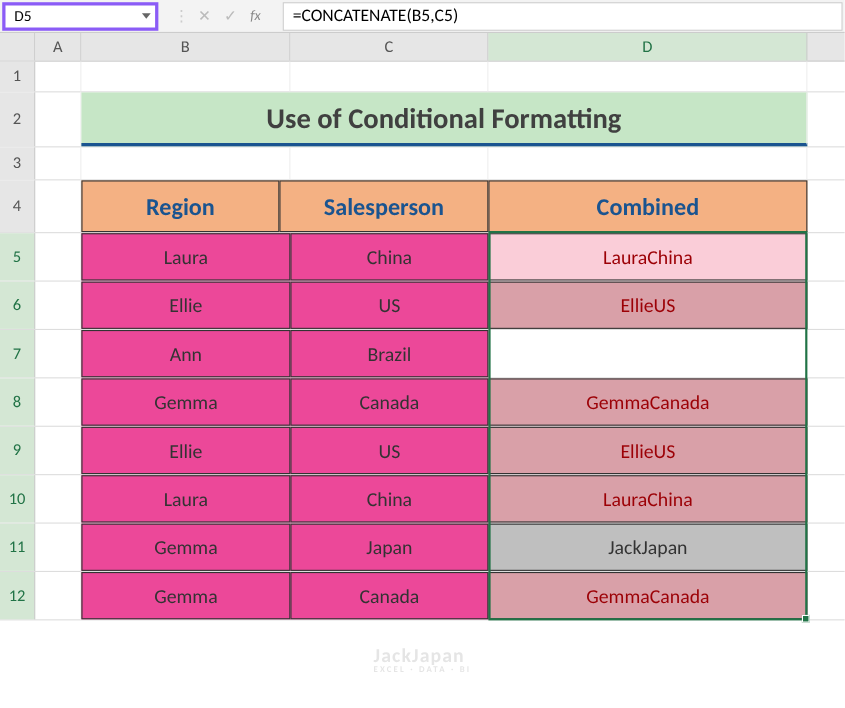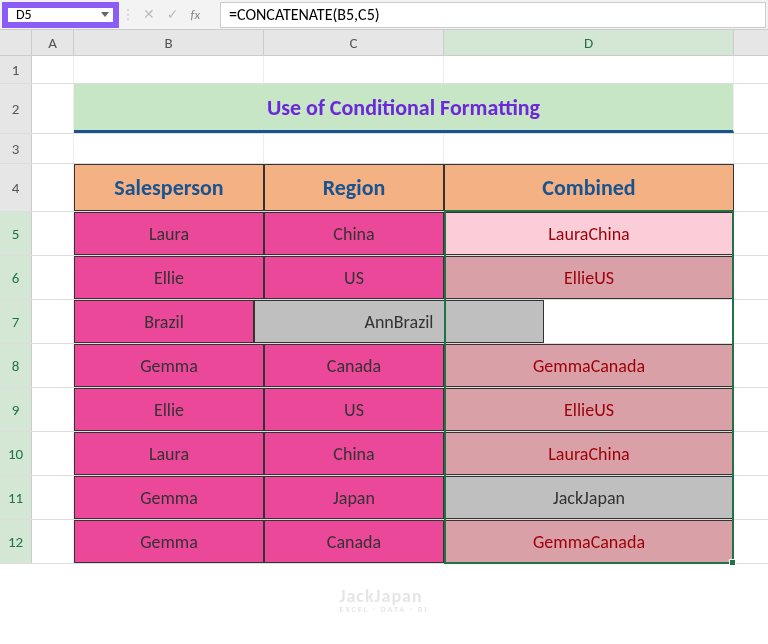--- a/index.html
+++ b/index.html
@@ -19,28 +19,28 @@
     
     
     .formula-bar {
       display: flex;
       align-items: center;
       height: 30px;
       border-bottom: 1px solid #ccc;
       background: #f3f3f3;
     }
     .name-box {
-      width: 117px;
+      width: 142px;
       height: 26px;
       background: #fff;
-      border: 6px solid #8b5cf6;
+      border: 3px solid #8b5cf6;
       display: flex;
       align-items: center;
       padding: 0 8px;
-      margin: 2px 4px 2px 2px;
+      margin: 2px 16px 2px 2px;
       position: relative;
     }
     .name-box-dropdown {
       position: absolute;
       right: 4px;
       width: 0;
       height: 0;
       border-left: 4px solid transparent;
       border-right: 4px solid transparent;
       border-top: 5px solid #666;
@@ -144,23 +144,23 @@
     
     .row-1 { height: 28px; }
     .row-2 { height: 50px; }
     .row-3 { height: 30px; }
     .row-4 { height: 48px; }
     .row-data { height: 44px; }
     
     
     .title-cell {
       background: #c6e6c6;
-      color: #6d28d9;
+      color: #404040;
       font-weight: bold;
-      font-size: 22px;
+      font-size: 26px;
       width: 660px;
       border-bottom: 3px solid #1a5490;
     }
     
     
     .table-header {
       background: #f4b183;
       color: #1a5490;
       font-weight: bold;
       font-size: 22px;
@@ -271,22 +271,22 @@
     <div class="row-header">3</div>
     <div class="cell col-A"></div>
     <div class="cell col-B"></div>
     <div class="cell col-C"></div>
     <div class="cell col-D"></div>
   </div>
 
   <div class="grid-row row-4">
     <div class="row-header">4</div>
     <div class="cell col-A"></div>
+    <div class="cell col-C table-header">Region</div>
     <div class="cell col-B table-header">Salesperson</div>
-    <div class="cell col-C table-header">Region</div>
     <div class="cell col-D table-header">Combined</div>
   </div>
 
   <div id="data-rows">
       <div class="grid-row row-data">
         <div class="row-header selected">5</div>
         <div class="cell col-A"></div>
         <div class="cell col-B data-cell">Laura</div>
         <div class="cell col-C data-cell">China</div>
         <div class="cell col-D combined-cell dup-light">LauraChina</div>
@@ -294,22 +294,22 @@
       <div class="grid-row row-data">
         <div class="row-header selected">6</div>
         <div class="cell col-A"></div>
         <div class="cell col-B data-cell">Ellie</div>
         <div class="cell col-C data-cell">US</div>
         <div class="cell col-D combined-cell dup">EllieUS</div>
       </div>
       <div class="grid-row row-data">
         <div class="row-header selected">7</div>
         <div class="cell col-A"></div>
+        <div class="cell col-B data-cell">Ann</div>
         <div class="cell col-C data-cell">Brazil</div>
-        <div class="cell col-D combined-cell ">AnnBrazil</div>
       </div>
       <div class="grid-row row-data">
         <div class="row-header selected">8</div>
         <div class="cell col-A"></div>
         <div class="cell col-B data-cell">Gemma</div>
         <div class="cell col-C data-cell">Canada</div>
         <div class="cell col-D combined-cell dup">GemmaCanada</div>
       </div>
       <div class="grid-row row-data">
         <div class="row-header selected">9</div>

